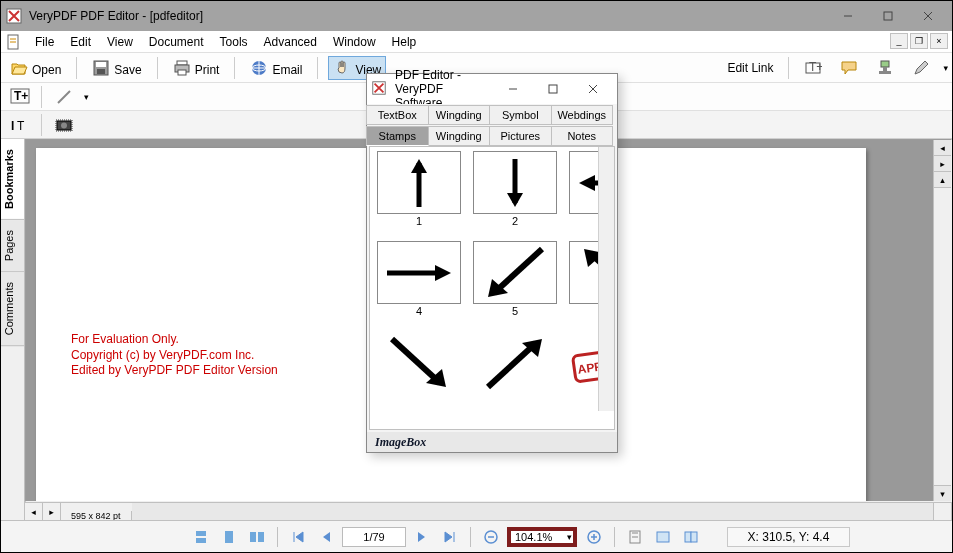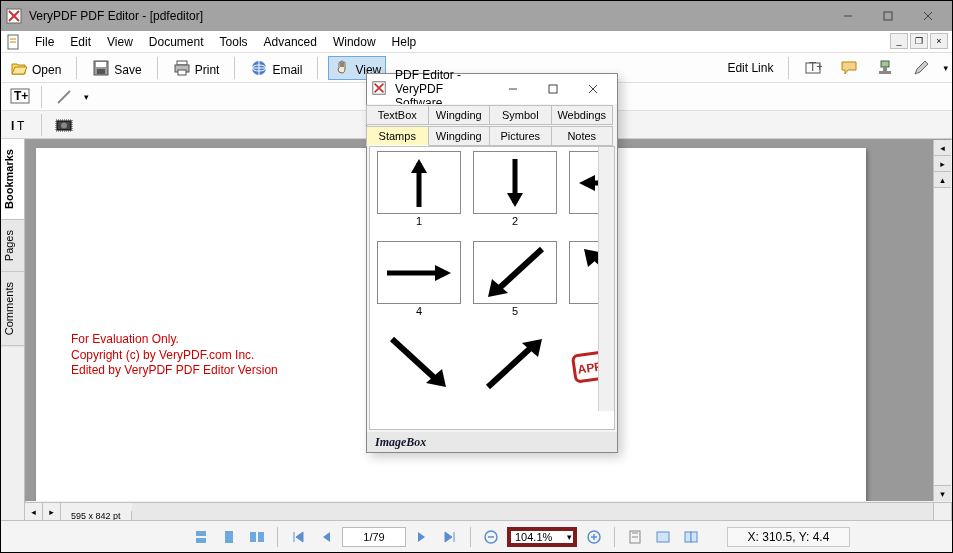--- a/index.html
+++ b/index.html
@@ -48,21 +48,21 @@
 .sb-sep { width: 1px; height: 20px; background: #c0c0c0; margin: 0 4px; }
 .sb-field { width: 64px; height: 20px; border: 1px solid #bbb; text-align: center; font-size: 11px; background: #fff; }
 .sb-combo { width: 70px; height: 20px; border: 4px solid #7f1d1d; font-size: 11px; background: #fff; padding-left: 4px; }
 .sb-coord { margin-left: 20px; border: 1px solid #c8c8c8; padding: 2px 20px; background: #f8f8f8; }
 
 
 .popup { position: absolute; left: 365px; top: 72px; width: 252px; height: 380px; background: #f4f4f4; border: 1px solid #888; box-shadow: 4px 4px 10px rgba(0,0,0,0.2); display: flex; flex-direction: column; }
 .popup .title-bar { height: 30px; background: #fff; }
 .popup-tabs { display: flex; flex-wrap: wrap; background: #f4f4f4; padding-top: 2px; }
 .popup-tab { width: 25%; text-align: center; padding: 3px 0; border: 1px solid #c0c0c0; background: #f0f0f0; cursor: pointer; font-size: 11px; margin: -1px 0 0 -1px; }
-.popup-tab.active { background: #fef9c3; border-bottom-color: #fff; position: relative; }
+.popup-tab.active { background: #a3a3a3; border-bottom-color: #fff; position: relative; }
 .popup-body { flex: 1; background: #fff; border: 1px solid #c0c0c0; margin: 0 2px 2px; overflow: hidden; position: relative; }
 .stamp-grid { display: grid; grid-template-columns: repeat(3, 90px); grid-auto-rows: 76px; gap: 14px 6px; padding: 4px; position: relative; }
 .stamp-cell { display: flex; flex-direction: column; align-items: center; }
 .stamp-box { width: 84px; height: 64px; border: 1px solid #888; background: #fff; display: flex; align-items: center; justify-content: center; cursor: pointer; }
 .stamp-label { font-size: 11px; margin-top: 1px; }
 .popup-scroll { position: absolute; right: 0; top: 0; width: 16px; bottom: 18px; background: #f0f0f0; border-left: 1px solid #d0d0d0; }
 .popup .footer { height: 20px; background: #e8e8e8; color: #0f172a; font-style: italic; font-weight: bold; font-size: 12px; padding-left: 8px; display: flex; align-items: center; font-family: Liberation Serif, serif; }
 
 svg { display: block; }
 </style>

